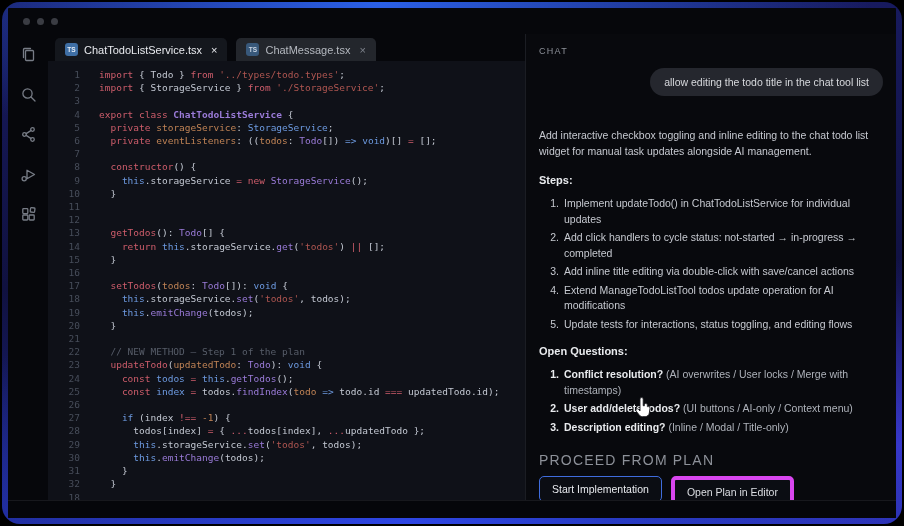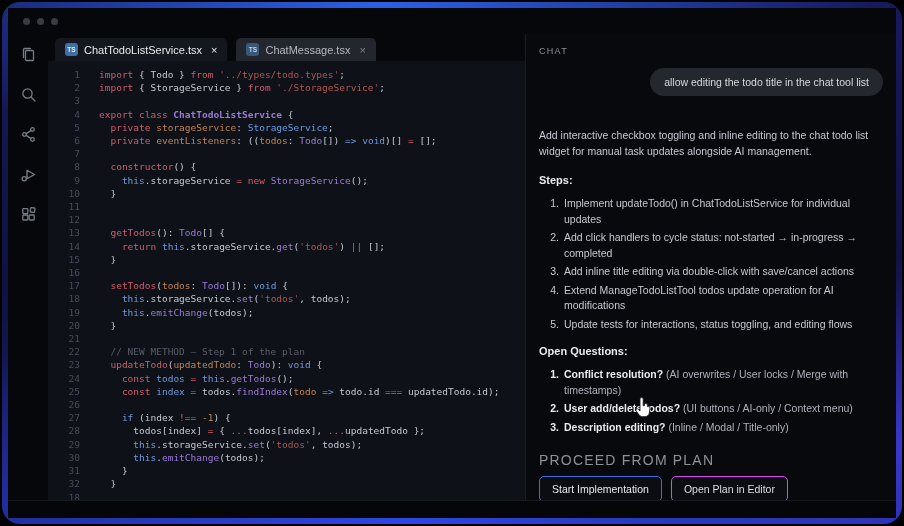--- a/index.html
+++ b/index.html
@@ -52,21 +52,21 @@
   .num{width:20px;flex:none;text-align:right;margin-right:5px;line-height:15.5px;}
   .q .num{font-weight:bold;color:#e9ebee;}
   .litext{flex:1;line-height:15.5px;}
   .q-bold{font-weight:bold;color:#e9ebee;}
   .q-rest{color:#aeb2ba;}
   .proceed-label{font-size:14px;letter-spacing:1.2px;color:#8d9199;margin:6px 0 8px;}
   .btn-row{display:flex;gap:9px;margin-bottom:12px;}
   .btn{height:24px;padding:0 12px;border-radius:5px;background:#0b0d13;font-size:10.5px;
        display:flex;align-items:center;cursor:pointer;}
   .btn.primary{border:1px solid #3f6cdd;color:#e8eaee;}
-  .btn.secondary{border:1px solid #d946ef;color:#dcdee3;}
+  .btn.secondary{border:4px solid #d946ef;color:#dcdee3;}
   .composer{border:1px solid #2b2f38;background:#12141b;border-radius:10px;padding:10px 12px 9px;}
   .placeholder{color:#6a6f79;font-size:10.5px;margin-bottom:15px;}
   
   .bottombar{height:17px;flex:none;border-top:1px solid #17181d;background:#05060a;}
   
   .cursor{position:absolute;left:633px;top:396px;pointer-events:none;z-index:50;}
 </style>
 </head>
 <body>
 

